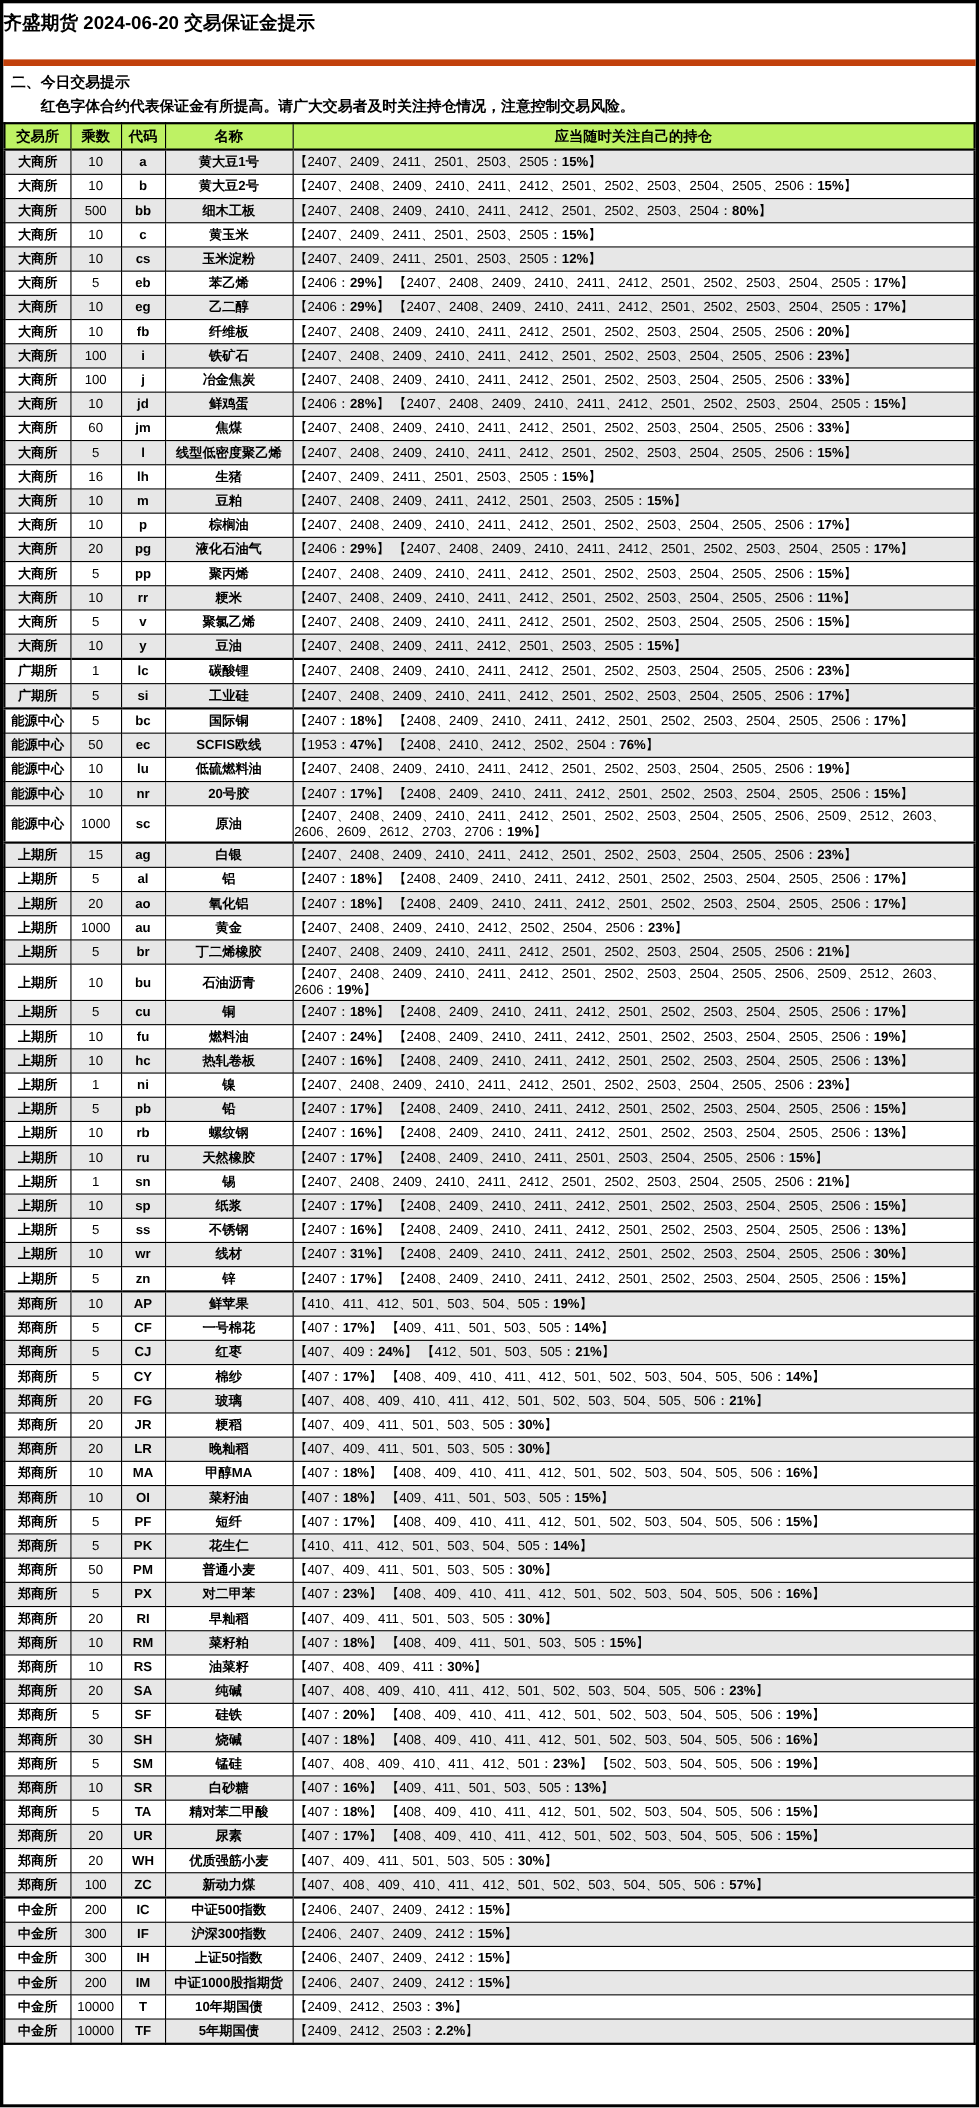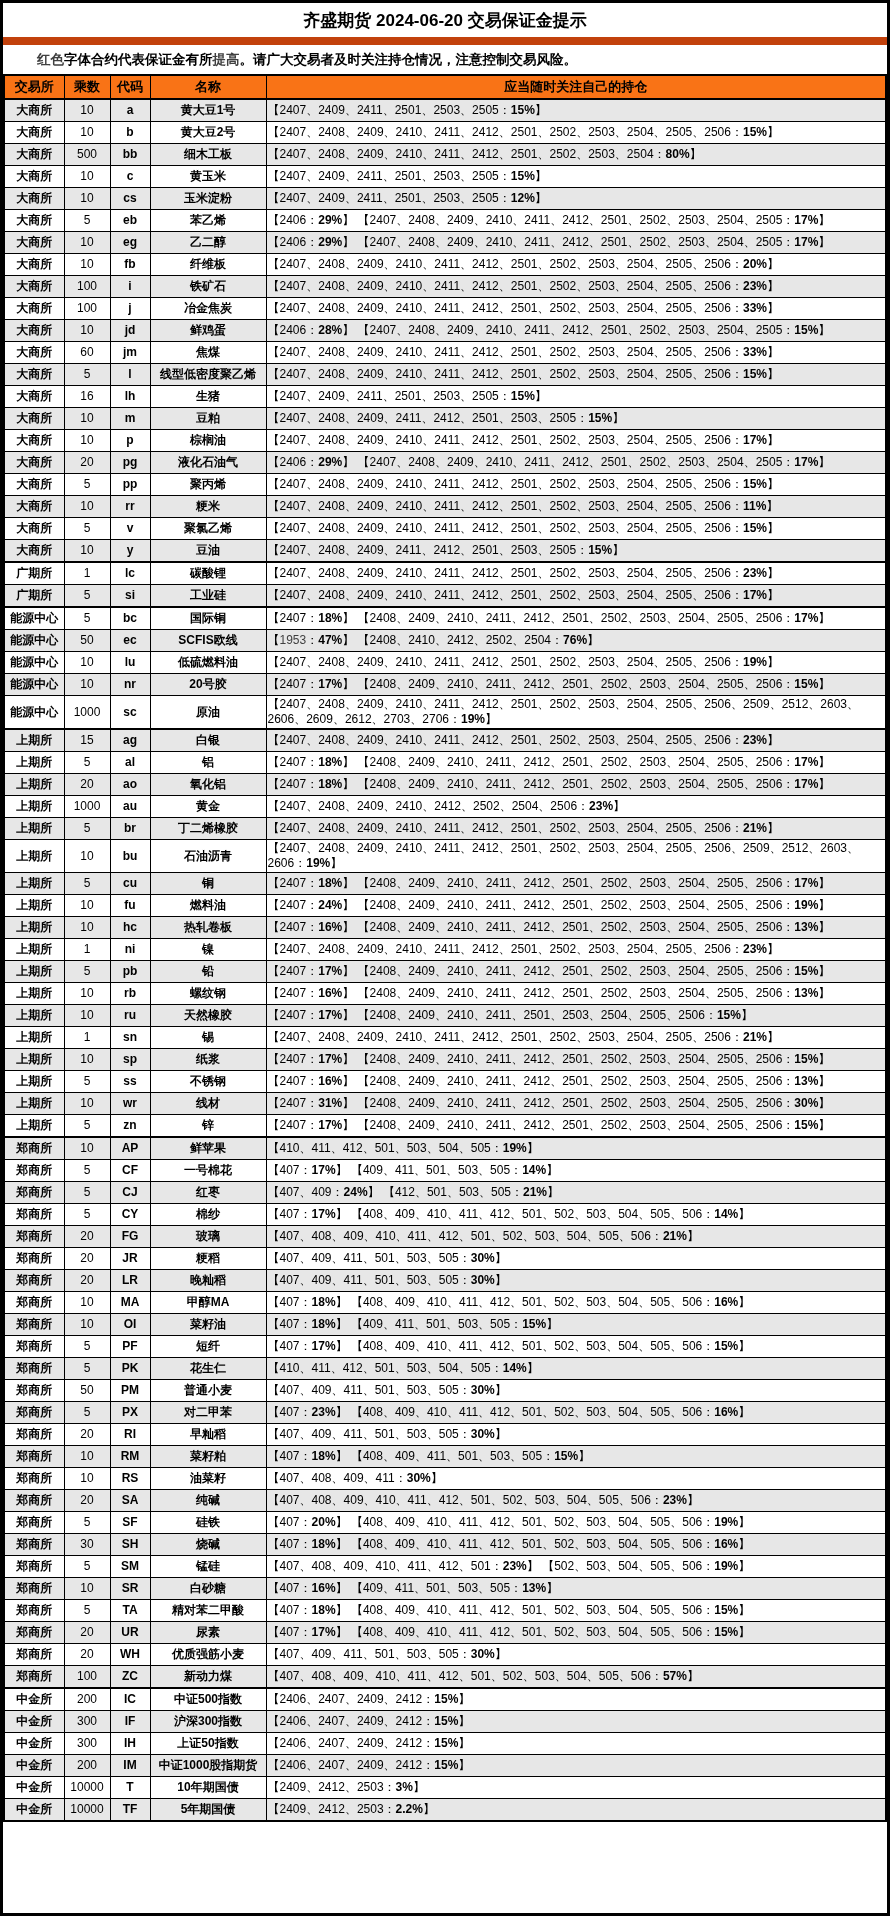--- a/index.html
+++ b/index.html
@@ -1,41 +1,42 @@
 <!DOCTYPE html>
 <html><head>
 <meta charset="utf-8">
 <style>
   html,body{margin:0;padding:0;background:#fff;}
   body{width:890px;font-family:"Liberation Sans","DejaVu Sans",sans-serif;color:#000;}
   .page{box-sizing:border-box;width:890px;min-height:1916px;border:3px solid #000;background:#fff;}
-  .title{text-align:center;font-weight:bold;font-size:17px;padding:6px 0 5px;border-bottom:8px solid #c2410c;}
+  .title{font-weight:bold;font-size:17px;padding:6px 0 22px;border-bottom:6px solid #c2410c;}
   .intro{font-size:13.5px;font-weight:bold;line-height:22px;padding:4px 7px 3px 7px;}
   .intro .para{margin:0;text-indent:2em;}
   .intro .heading{margin:0;}
-  .red{color:#404040;}
+  .red{color:#000000;}
   table.margin-table{width:100%;border-collapse:collapse;table-layout:fixed;border:2px solid #000;}
-  table.margin-table th{border:1px solid #000;border-bottom:2px solid #000;font-size:13px;font-weight:bold;height:22px;padding:0;background:#f97316;}
+  table.margin-table th{border:1px solid #000;border-bottom:2px solid #000;font-size:13px;font-weight:bold;height:22px;padding:0;background:#bef264;}
   table.margin-table td{border:1px solid #000;font-size:12px;height:19px;line-height:15px;padding:1px 1px;overflow:hidden;}
   td.c{text-align:center;font-weight:bold;}
   td.mult{text-align:center;font-weight:normal;}
   td.rates{text-align:left;padding:1px 3px 1px 5px;word-wrap:break-word;font-weight:normal;}
   .pct{font-weight:bold;}
   tr.odd{background:#e7e7e7;}
   tr.even{background:#ffffff;}
   tr.group-start td{border-top:2px solid #000;}
 </style>
 </head>
 <body>
 
 <div class="page">
 
   <div class="title">齐盛期货 2024-06-20 交易保证金提示</div>
 
   <div class="intro">
+    <p class="heading">二、今日交易提示</p>
     <p class="para"><span class="red">红色</span><span>字体合约代表保证金有所</span><span class="red">提高</span><span>。请广大交易者及时关注持仓情况，注意控制交易风险。</span></p>
   </div>
 
   <table class="margin-table">
     <colgroup>
       <col style="width:60px">
         <col style="width:46px">
         <col style="width:40px">
         <col style="width:116px">
         <col>

